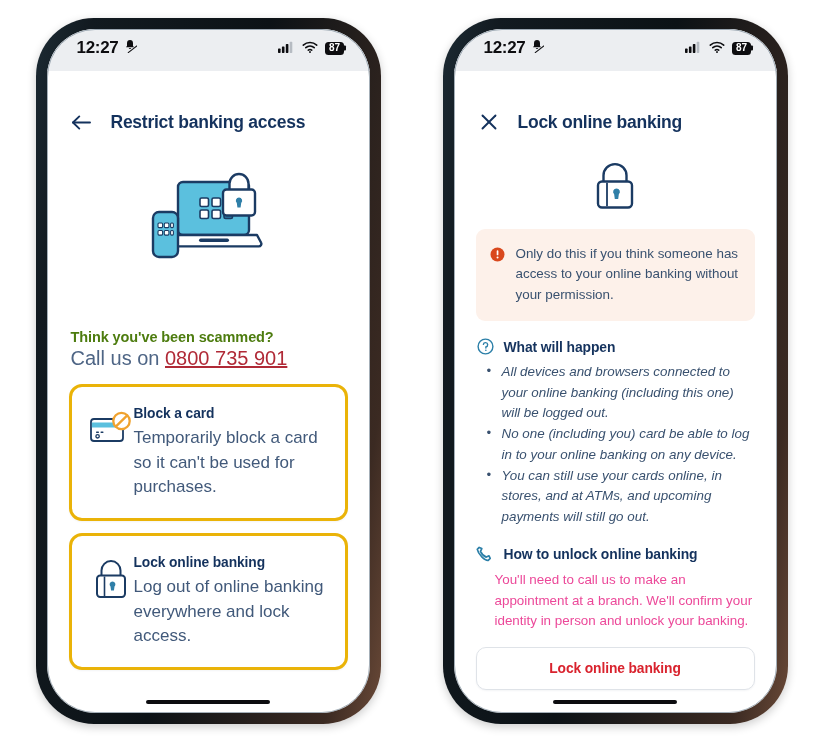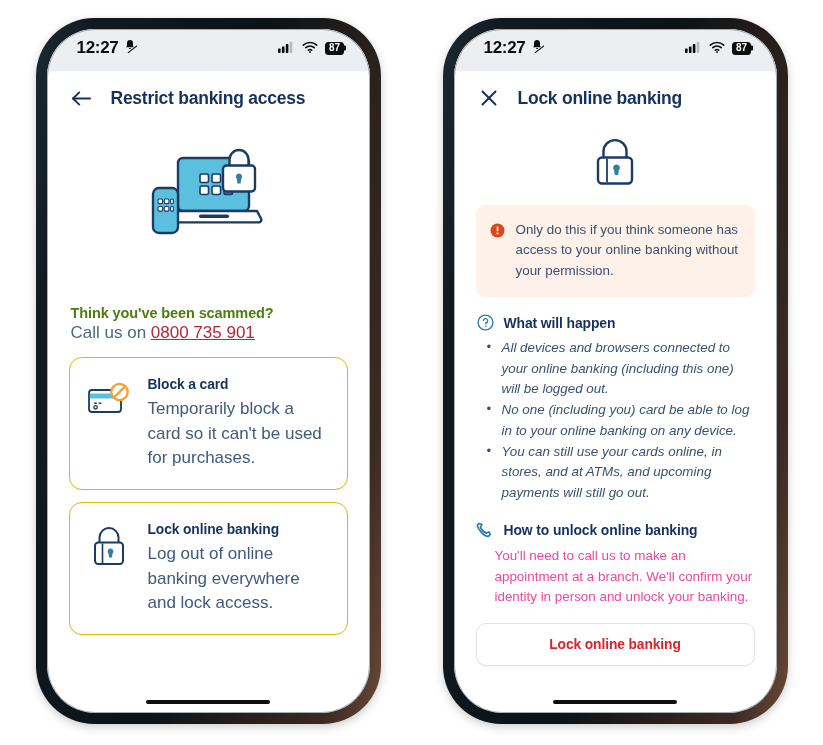--- a/index.html
+++ b/index.html
@@ -89,20 +89,21 @@
 
   
 
   
   .navbar {
     display: flex;
     align-items: center;
     gap: 18px;
     padding: 16px 22px 10px 24px;
     flex: 0 0 auto;
+    margin-top: 24px;
   }
   .nav-icon {
     width: 22px; height: 22px;
     display: flex; align-items: center; justify-content: center;
     color: #14325d;
     cursor: pointer;
   }
   .nav-title {
     font-size: 17.5px;
     font-weight: bold;
@@ -125,37 +126,37 @@
   }
   .scam-block { padding: 60px 24px 0 24px; }
   .scam-title {
     font-size: 14.5px;
     font-weight: bold;
     color: #4d7c0f;
     letter-spacing: -0.1px;
   }
   .scam-call {
     margin-top: 2px;
-    font-size: 17px;
+    font-size: 20px;
     color: #4e6585;
   }
   .scam-phone {
     color: #b02a37;
     text-decoration: underline;
     font-weight: normal;
     cursor: pointer;
   }
 
   .option-list { padding: 14px 22px 0 22px; display: flex; flex-direction: column; gap: 12px; }
   .option-card {
     display: flex;
     align-items: flex-start;
-    gap: 16px;
+    gap: 0;
     background: #ffffff;
-    border: 1px solid #eab308;
+    border: 3px solid #eab308;
     border-radius: 13px;
     padding: 17px 18px 18px 16px;
     box-shadow: 0 1px 2px rgba(20,40,70,0.05);
     cursor: pointer;
   }
   .option-icon { flex: 0 0 auto; width: 46px; display: flex; justify-content: center; padding-top: 6px; }
   .option-text { flex: 1 1 auto; }
   .option-title {
     font-size: 13.8px;
     font-weight: bold;

